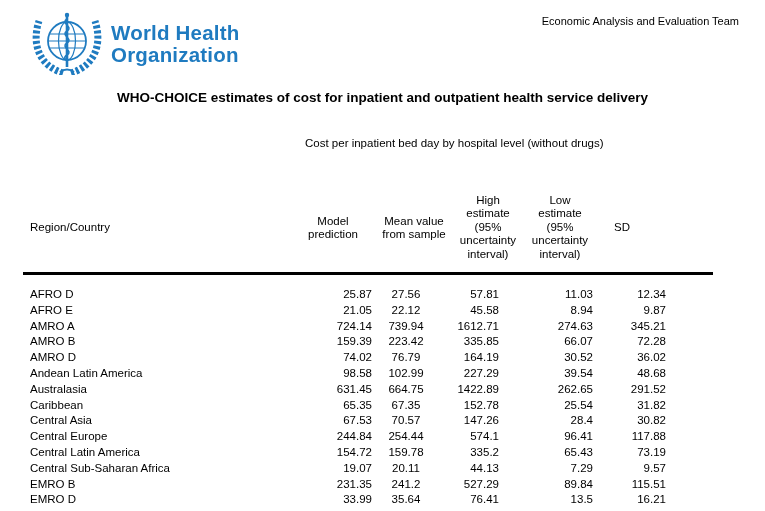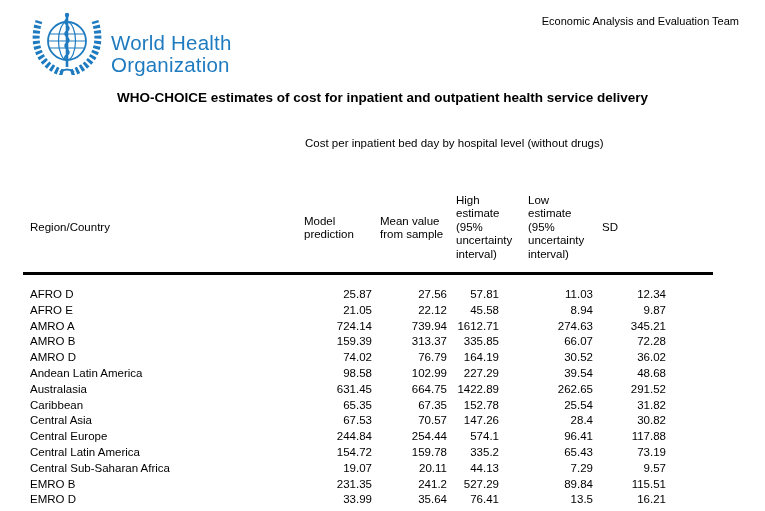--- a/index.html
+++ b/index.html
@@ -4,38 +4,38 @@
 <style>
   html,body{margin:0;padding:0;}
   body{
     width:765px;height:511px;position:relative;overflow:hidden;
     background:#ffffff;color:#000;
     font-family:"Liberation Sans", sans-serif;
   }
   .who-blue{color:#1f7bc0;}
   .logo{position:absolute;left:30px;top:11px;display:flex;align-items:flex-start;}
   .emblem{width:74px;height:64px;display:block;}
-  .logo-text{margin-left:7px;margin-top:21px;font-size:20.5px;line-height:22px;font-weight:normal;letter-spacing:0.2px;}
+  .logo-text{margin-left:7px;margin-top:11px;font-size:20.5px;line-height:22px;font-weight:bold;letter-spacing:0.2px;}
   .team-block{position:absolute;right:26px;top:14px;text-align:right;font-size:11px;line-height:15.5px;}
   .doc-title{position:absolute;left:0;top:90px;width:765px;text-align:center;font-size:13.5px;font-weight:bold;}
   .subtitle{position:absolute;left:305px;top:136px;font-size:11.5px;line-height:15.4px;}
   .table-wrap{position:absolute;left:23px;top:183px;width:690px;}
   .thead{position:relative;height:89px;border-bottom:3px solid #000;font-size:11.5px;line-height:13.5px;}
-  .hcell{position:absolute;top:50%;transform:translateY(-50%);}
+  .hcell{position:absolute;top:50%;transform:translateY(-50%);text-align:center;}
   .h-region{left:7px;text-align:left;}
   .h-model{left:281px;width:58px;}
   .h-mean{left:357px;width:68px;}
   .h-high{left:433px;width:64px;}
   .h-low{left:505px;width:64px;}
   .h-sd{left:579px;width:40px;}
   .tbody{position:relative;padding-top:12px;}
   .trow{position:relative;height:15.8px;font-size:11.5px;line-height:15.8px;white-space:nowrap;}
   .region{position:absolute;left:7px;}
   .num{position:absolute;width:82px;text-align:right;}
-  .c1{left:267px;} .c2{left:342px;} .c3{left:394px;} .c4{left:488px;} .c5{left:561px;}
+  .c1{left:267px;} .c2{left:342px;text-align:center;} .c3{left:394px;} .c4{left:488px;} .c5{left:561px;}
 </style>
 </head>
 <body>
 
 <div class="logo">
   <svg class="emblem who-blue" viewBox="0 0 74 64" xmlns="http://www.w3.org/2000/svg" aria-hidden="true" style="color: rgb(31, 123, 192);">
     <g fill="none" stroke="currentColor">
       <path d="M33 62 C 10 55, 1 34, 9 10" stroke-width="7" stroke-dasharray="3 2.2"></path>
       <path d="M41 62 C 64 55, 73 34, 65 10" stroke-width="7" stroke-dasharray="3 2.2"></path>
       <path d="M30 61 Q 37 56 44 61" stroke-width="2"></path>
@@ -93,21 +93,21 @@
     <span class="region">AMRO A</span>
     <span class="num c1">724.14</span>
     <span class="num c2">739.94</span>
     <span class="num c3">1612.71</span>
     <span class="num c4">274.63</span>
     <span class="num c5">345.21</span>
   </div>
       <div class="trow">
     <span class="region">AMRO B</span>
     <span class="num c1">159.39</span>
-    <span class="num c2">313.37</span>
+    <span class="num c2">223.42</span>
     <span class="num c3">335.85</span>
     <span class="num c4">66.07</span>
     <span class="num c5">72.28</span>
   </div>
       <div class="trow">
     <span class="region">AMRO D</span>
     <span class="num c1">74.02</span>
     <span class="num c2">76.79</span>
     <span class="num c3">164.19</span>
     <span class="num c4">30.52</span>

